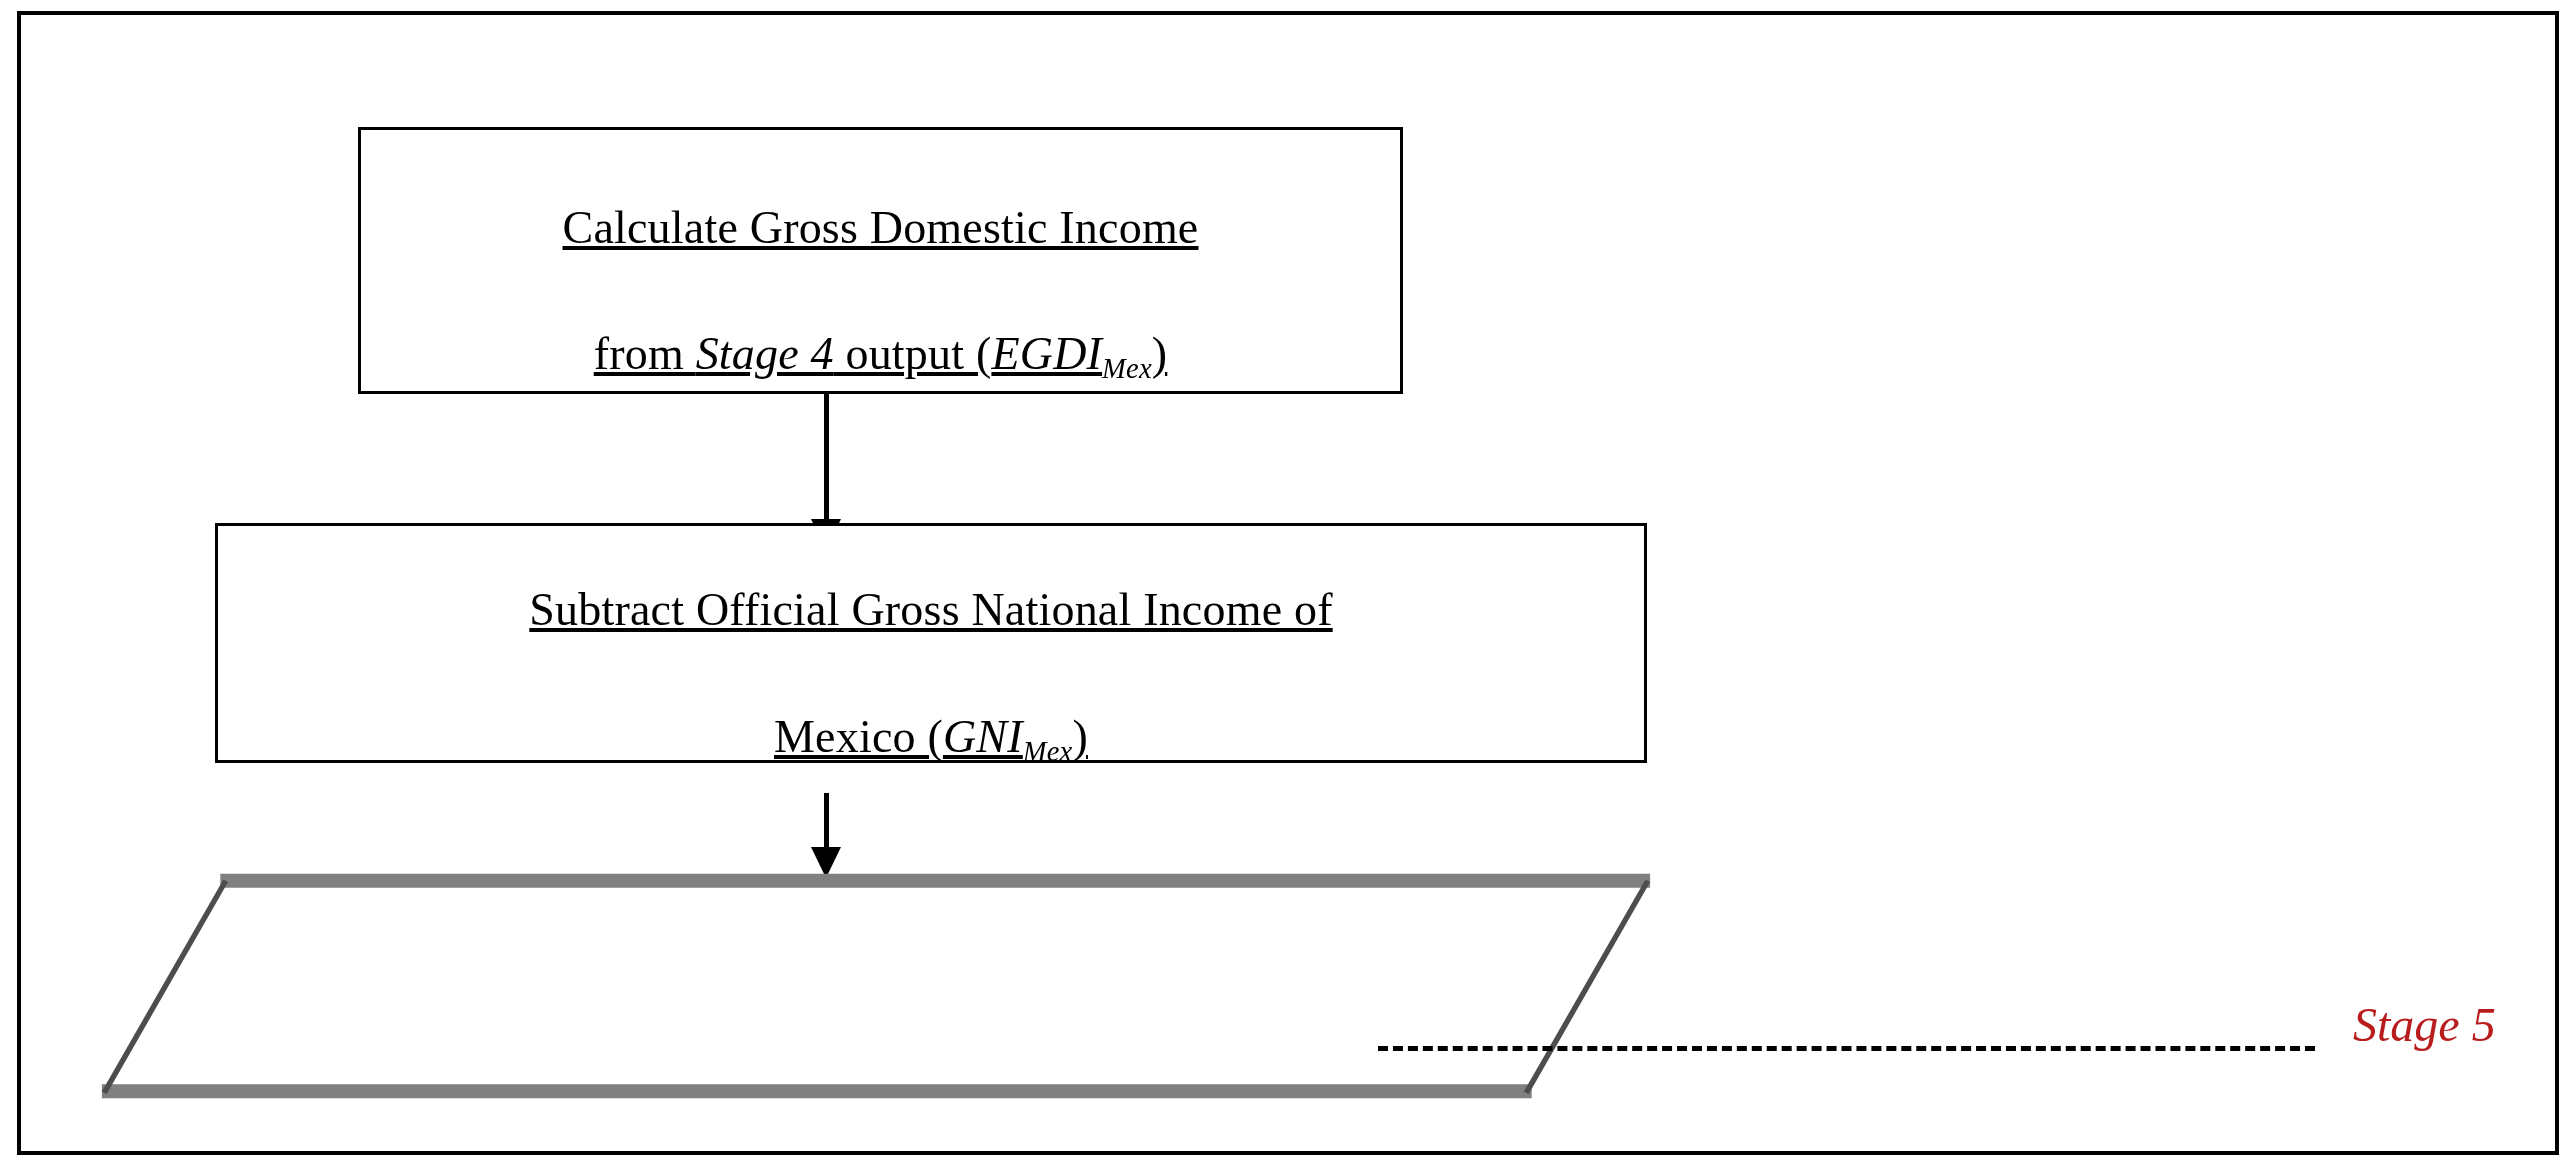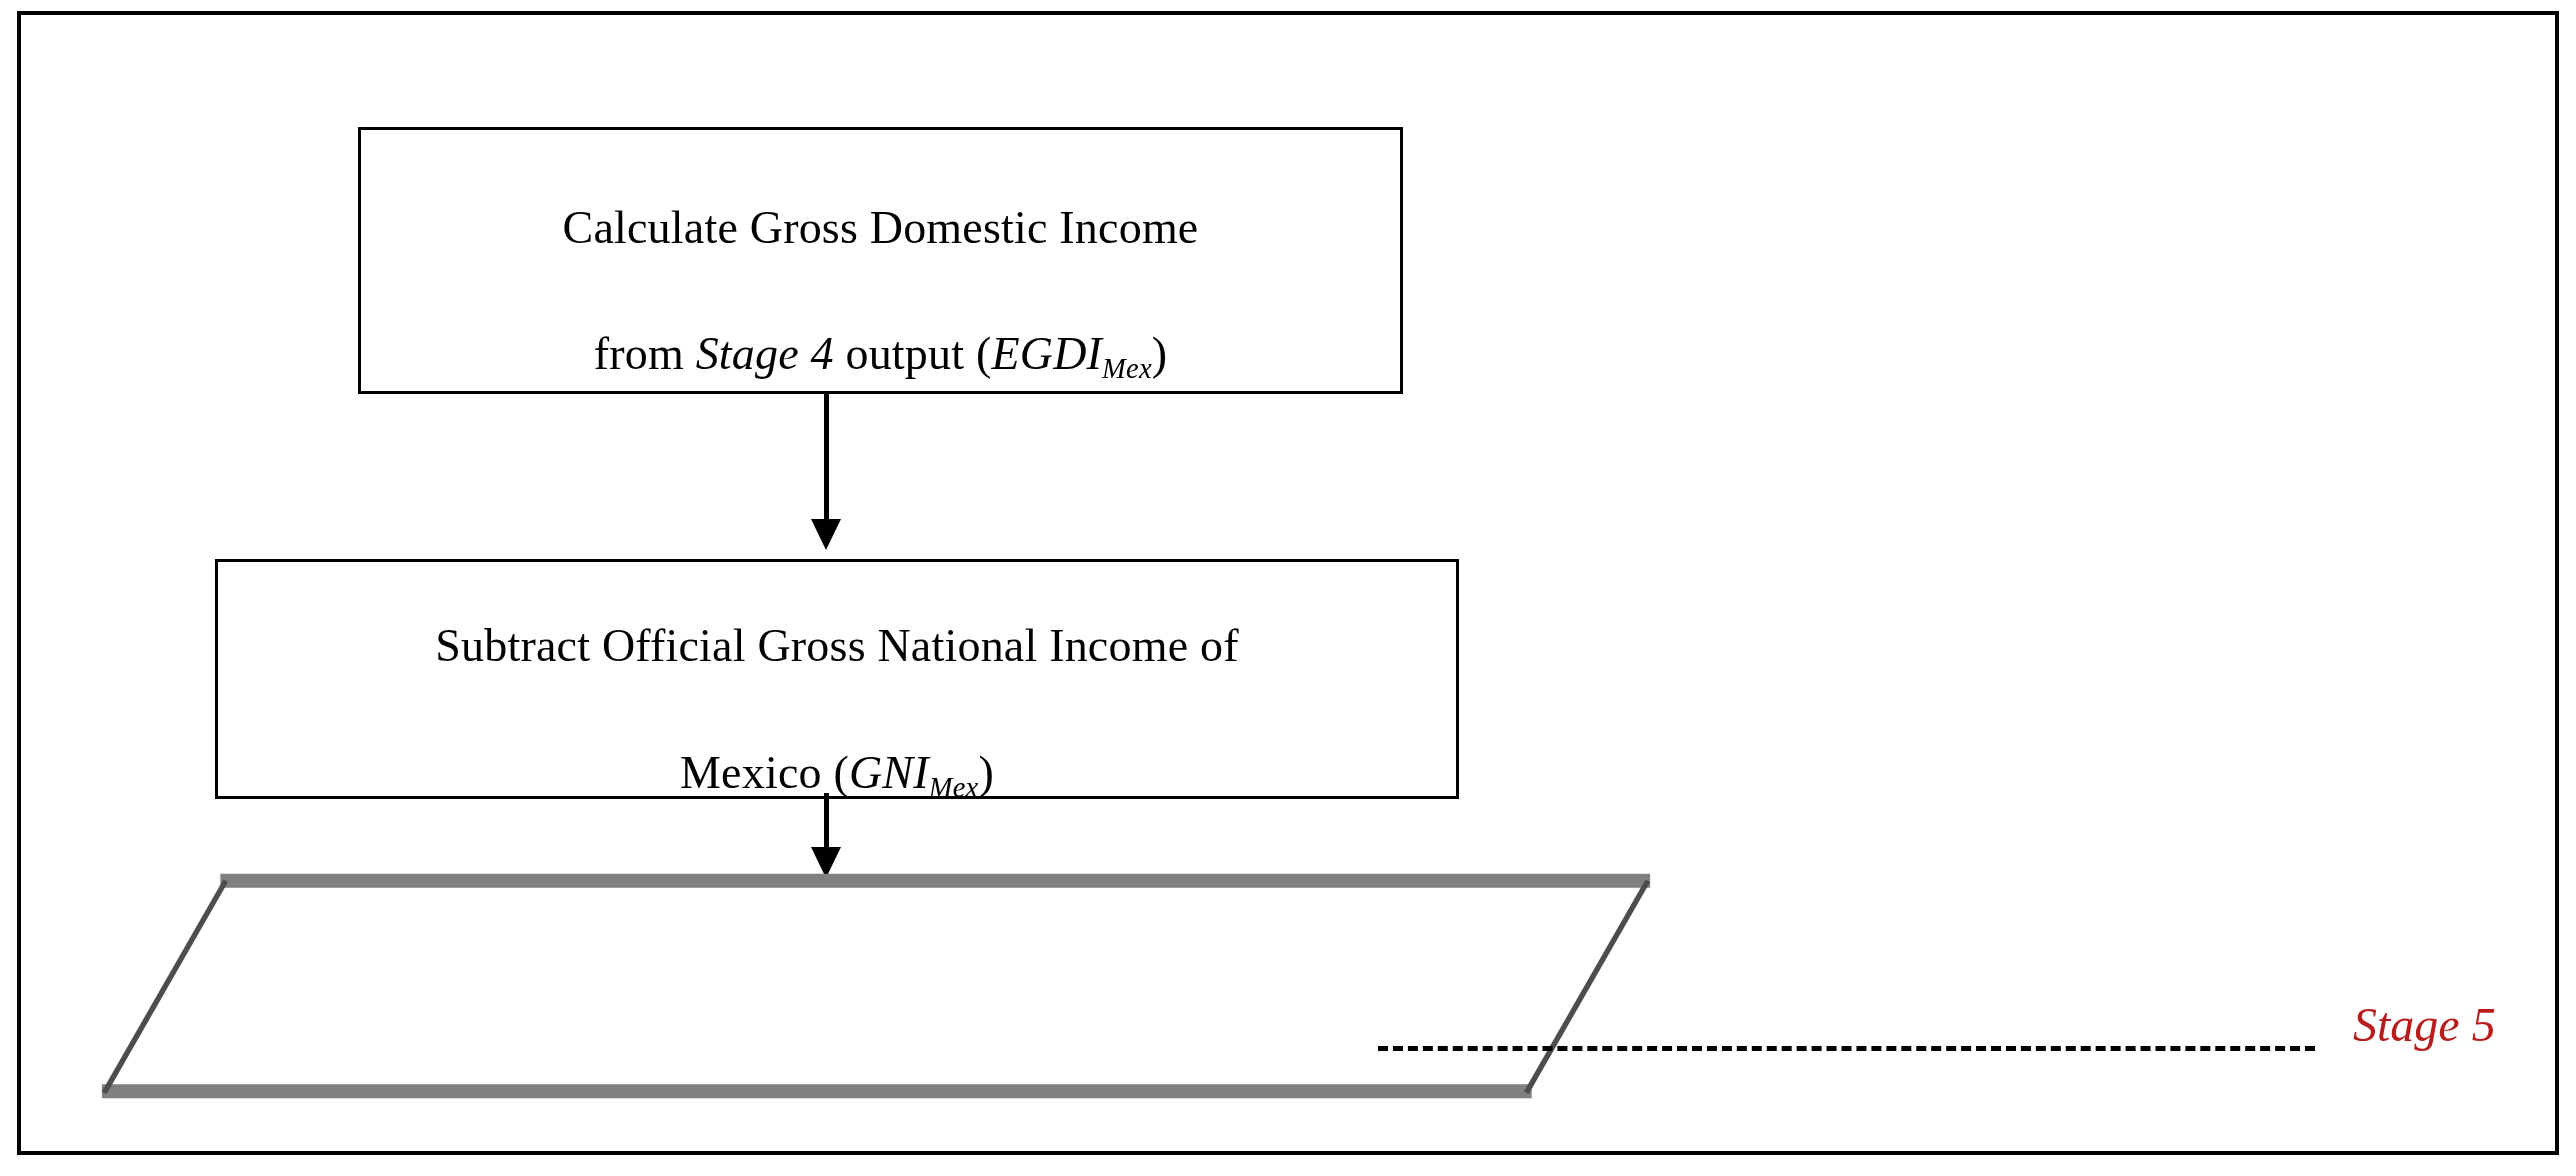--- a/index.html
+++ b/index.html
@@ -42,33 +42,34 @@
     justify-content: center;
     text-align: center;
   }
   .box-text {
     font-size: 46px;
     line-height: 1.38;
     color: #000000;
     letter-spacing: 0.2px;
     padding: 0 20px;
     white-space: pre-line;
+    text-decoration: underline;
   }
 
   #box-stage4-income {
     left: 337px;
     top: 112px;
     width: 1045px;
     height: 267px;
   }
 
   #box-subtract-gni {
     left: 194px;
-    top: 544px;
-    width: 1244px;
+    top: 508px;
+    width: 1432px;
     height: 240px;
   }
 
   
   .arrow {
     position: absolute;
     width: 0;
   }
   .arrow .shaft {
     position: absolute;

